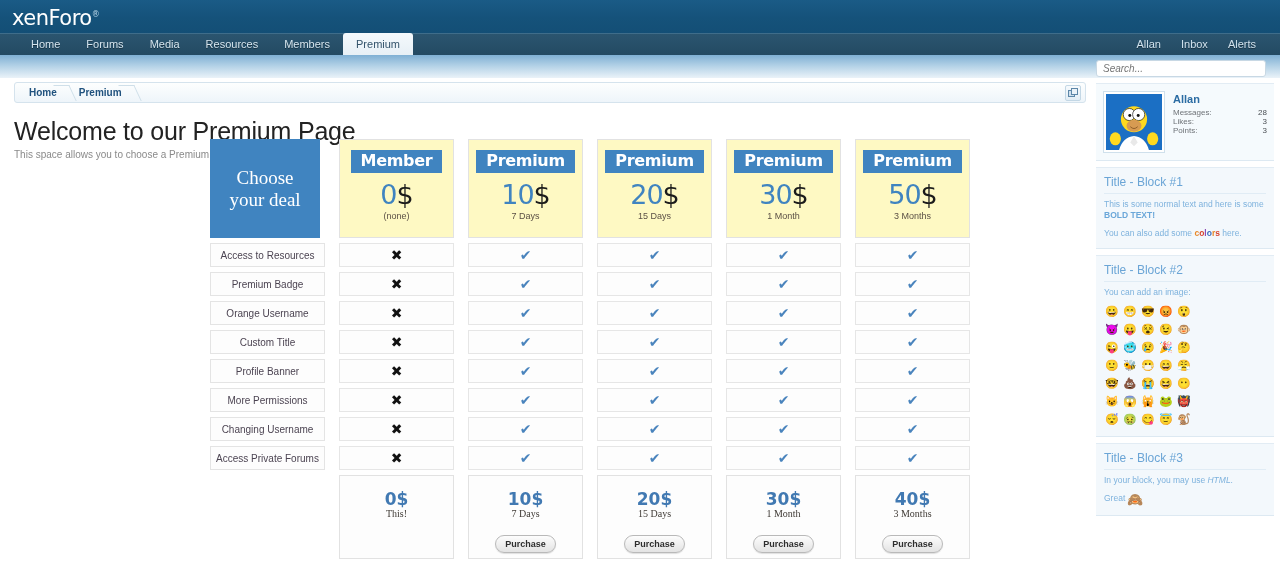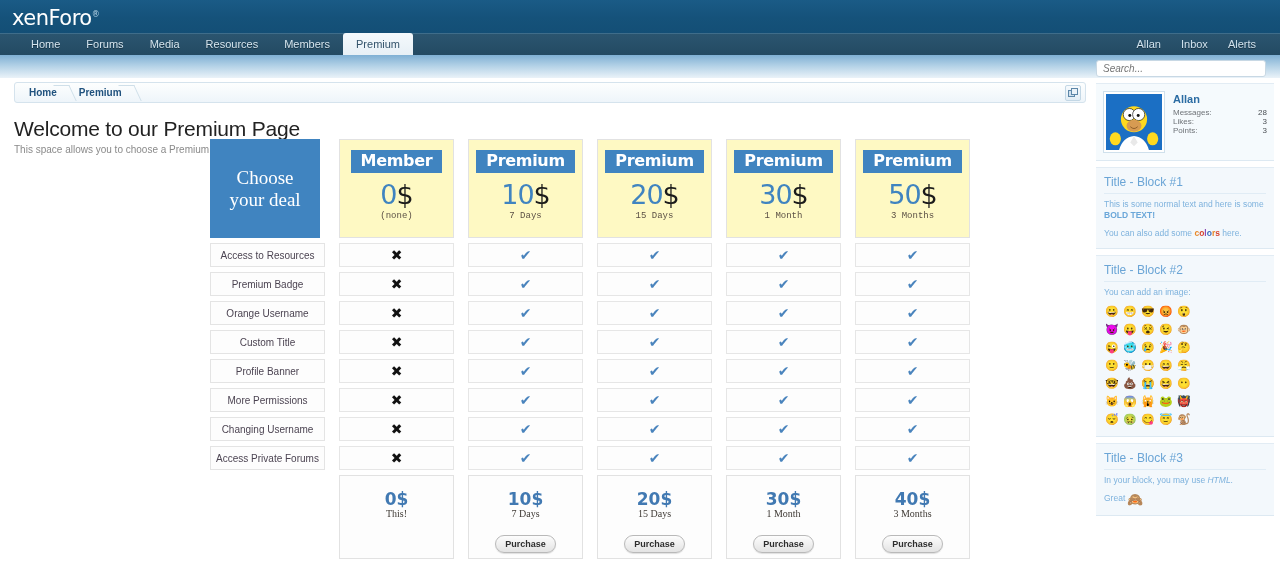--- a/index.html
+++ b/index.html
@@ -76,21 +76,21 @@
   .crumb-icon-btn {
     position: absolute; right: 4px; top: 2px; width: 16px; height: 16px;
     background: linear-gradient(to bottom,#f6fafd,#e2edf5);
     border: 1px solid #c3d7e5; border-radius: 2px;
     display: flex; align-items: center; justify-content: center;
     cursor: pointer;
   }
   .crumb-icon-btn svg { display: block; }
 
   h1.title {
-    margin: 14px 0 0 0; font-size: 21px; font-weight: 400; color: #222;
+    margin: 14px 0 0 0; font-size: 25px; font-weight: 400; color: #222;
     font-family: "Liberation Sans", sans-serif; letter-spacing: -0.2px;
   }
   .subtitle { margin-top: 3px; font-size: 10px; color: #8a8a8a; }
 
   
   .pricing { position: absolute; left: 196px; top: 57px; display: flex; }
   .col { width: 115px; margin-right: 14px; }
   .col:last-child { margin-right: 0; }
 
   .choose {
@@ -107,21 +107,21 @@
   .plantag {
     background: #4084c0; color: #fff; font-size: 16px; font-weight: bold;
     padding: 1px 10px 3px 10px; font-family: "DejaVu Sans", sans-serif;
     letter-spacing: -0.3px;
   }
   .planprice {
     margin-top: 6px; font-size: 27px; font-family: "DejaVu Sans", sans-serif;
     color: #4084c0; font-weight: 400; letter-spacing: -1px;
   }
   .planprice .cur { color: #1b1b1b; }
-  .planper { margin-top: 1px; font-size: 9px; color: #5b5045; font-family: Liberation Mono, monospace; }
+  .planper { margin-top: 1px; font-size: 9px; color: #5b5045; font-family: Liberation Sans, sans-serif; }
 
   .featlabel {
     height: 24px; border: 1px solid #e4e4e4; background: #fdfdfd;
     display: flex; align-items: center; justify-content: center;
     font-size: 10px; color: #4c4452; margin-top: 5px;
   }
   .featcell {
     height: 24px; border: 1px solid #e6e6e6; background: #fdfdfd;
     display: flex; align-items: center; justify-content: center;
     margin-top: 5px; font-size: 13px;

